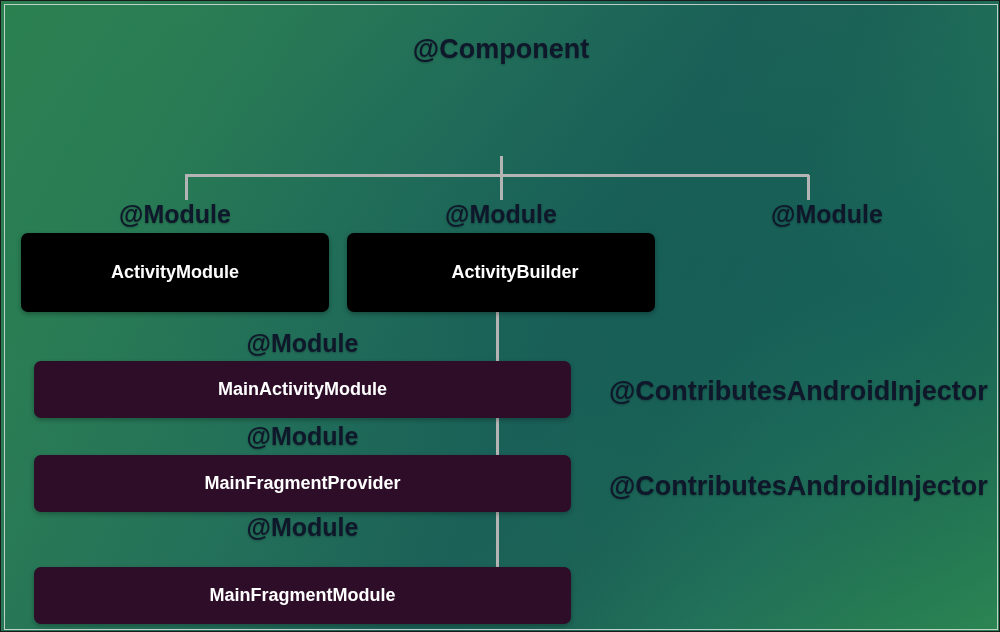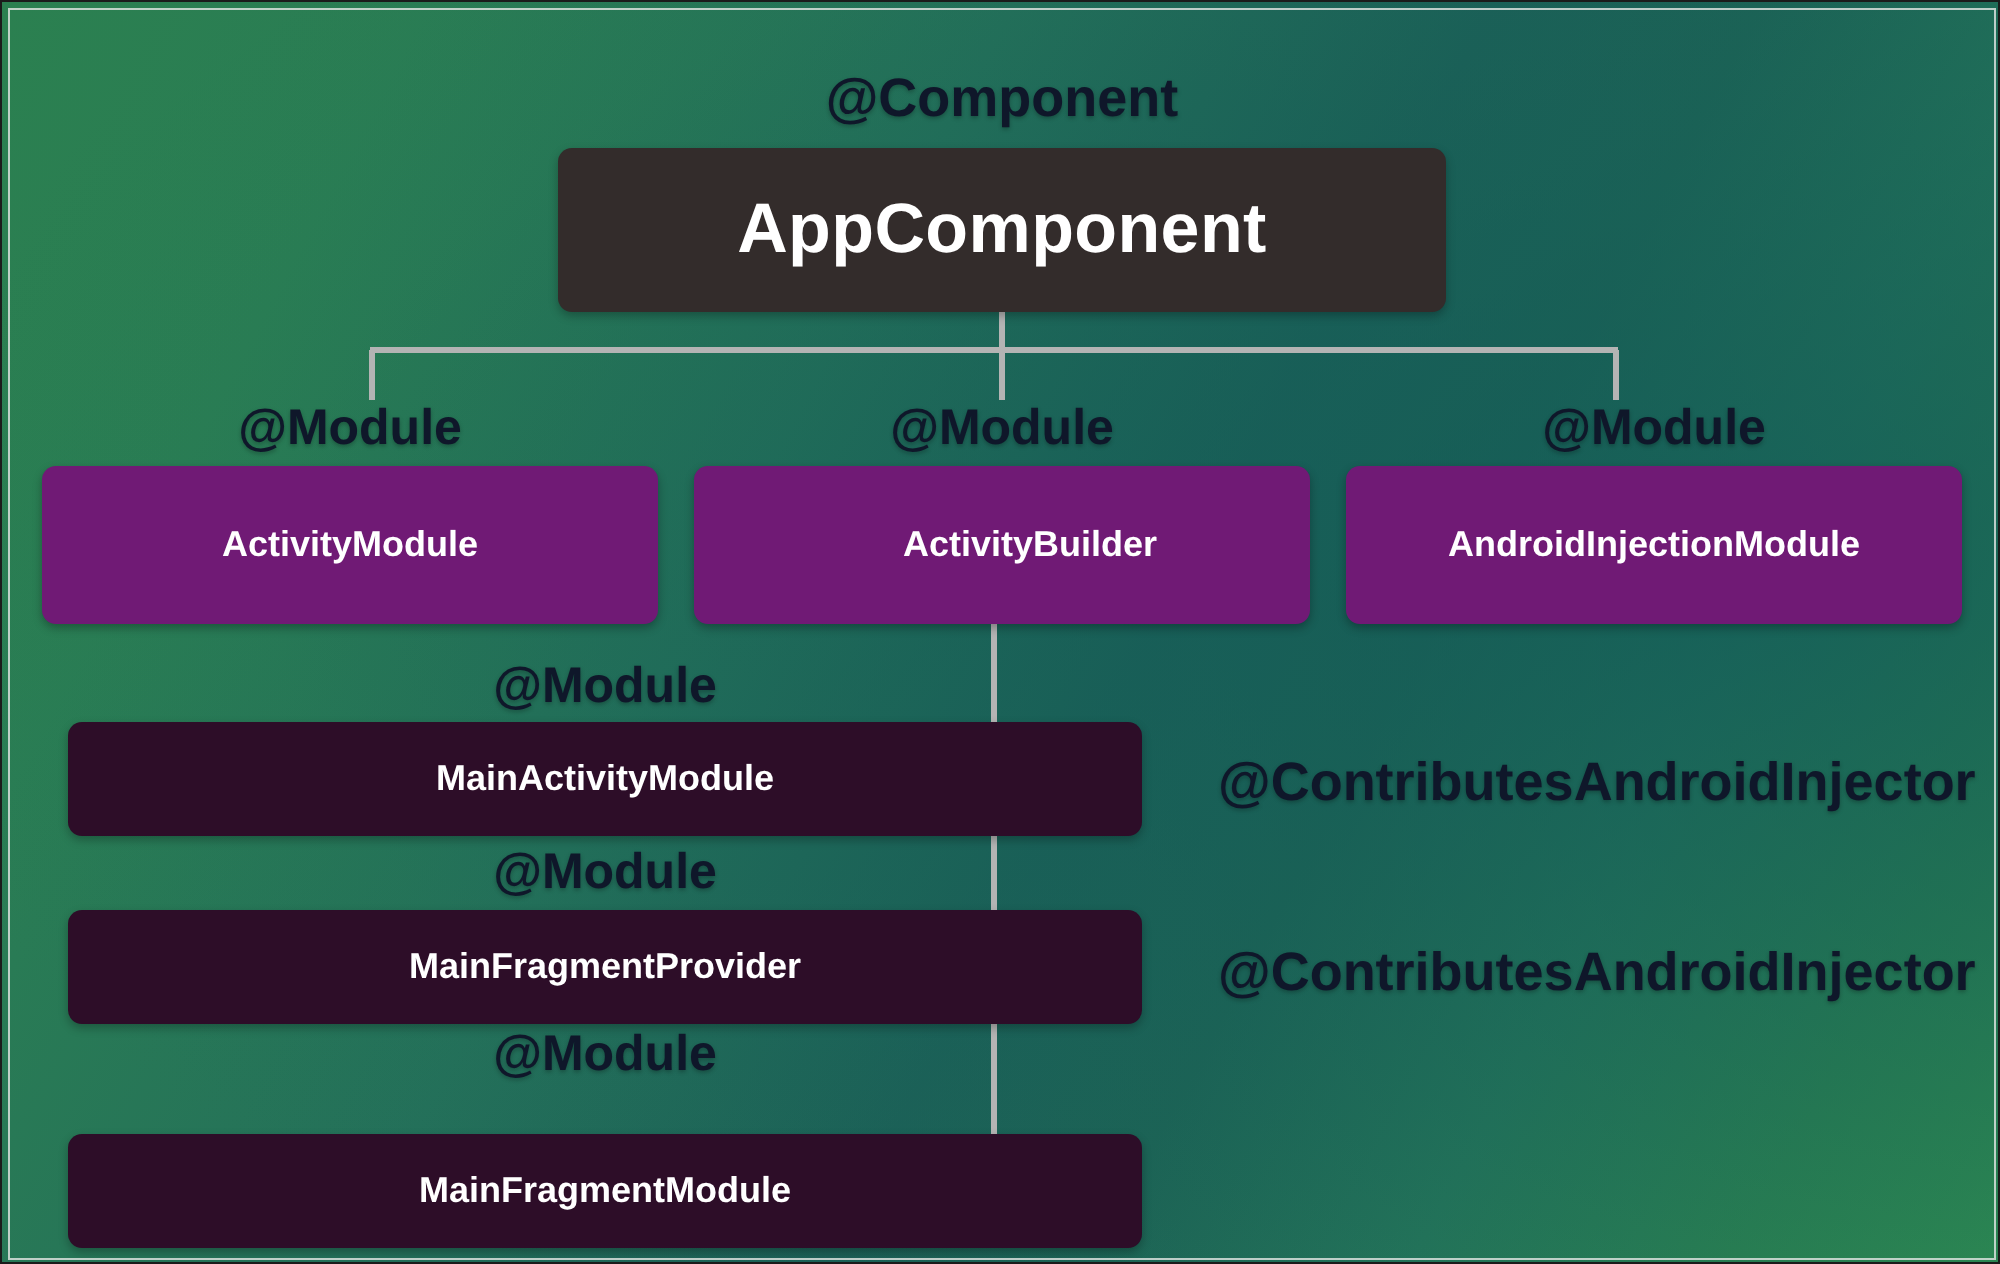--- a/index.html
+++ b/index.html
@@ -89,21 +89,21 @@
   #component-annot {
     left: 278px; top: 33px;
     width: 444px;
     font-size: 27px;
   }
 
   
   .module-box {
     top: 232px;
     height: 79px;
-    background: #701a75;
+    background: #000000;
     border-radius: 7px;
     font-size: 18px;
     font-weight: bold;
     box-shadow: 0 2px 5px rgba(0,0,0,0.30);
   }
   #module-box-0 { left: 20px;  width: 308px; }
   #module-box-1 { left: 346px; width: 308px; padding-left: 28px; }
   #module-box-2 { left: 672px; width: 308px; }
 
   .module-annot {
@@ -175,29 +175,27 @@
       <line x1="185" y1="174" x2="185" y2="199"></line>
       <line x1="500" y1="174" x2="500" y2="199"></line>
       <line x1="807" y1="174" x2="807" y2="199"></line>
 
       <line x1="496" y1="311" x2="496" y2="575"></line>
     </g>
   </svg>
 
   <div class="annot" id="component-annot">@Component</div>
 
-  <div class="node" id="app-component-box">AppComponent</div>
 
   <div class="annot module-annot" id="module-annot-0">@Module</div>
   <div class="annot module-annot" id="module-annot-1">@Module</div>
   <div class="annot module-annot" id="module-annot-2">@Module</div>
 
   <div class="node module-box" id="module-box-0">ActivityModule</div>
   <div class="node module-box" id="module-box-1">ActivityBuilder</div>
-  <div class="node module-box" id="module-box-2">AndroidInjectionModule</div>
 
   <div class="annot submodule-annot" id="submodule-annot-0">@Module</div>
   <div class="annot submodule-annot" id="submodule-annot-1">@Module</div>
   <div class="annot submodule-annot" id="submodule-annot-2">@Module</div>
 
   <div class="node submodule-box" id="submodule-box-0">MainActivityModule</div>
   <div class="node submodule-box" id="submodule-box-1">MainFragmentProvider</div>
   <div class="node submodule-box" id="submodule-box-2">MainFragmentModule</div>
 
   <div class="annot injector-annot" id="injector-annot-0">@ContributesAndroidInjector</div>

